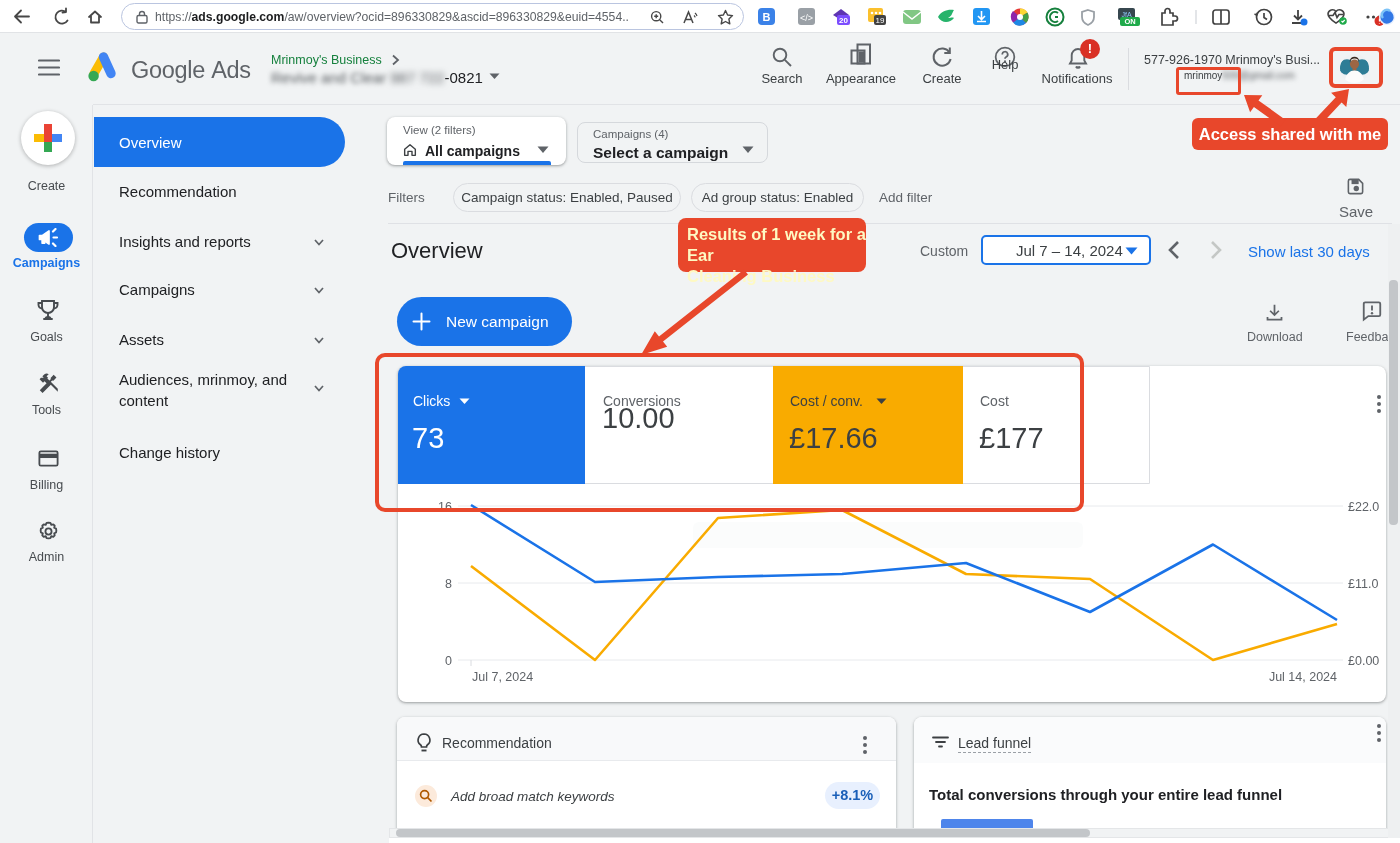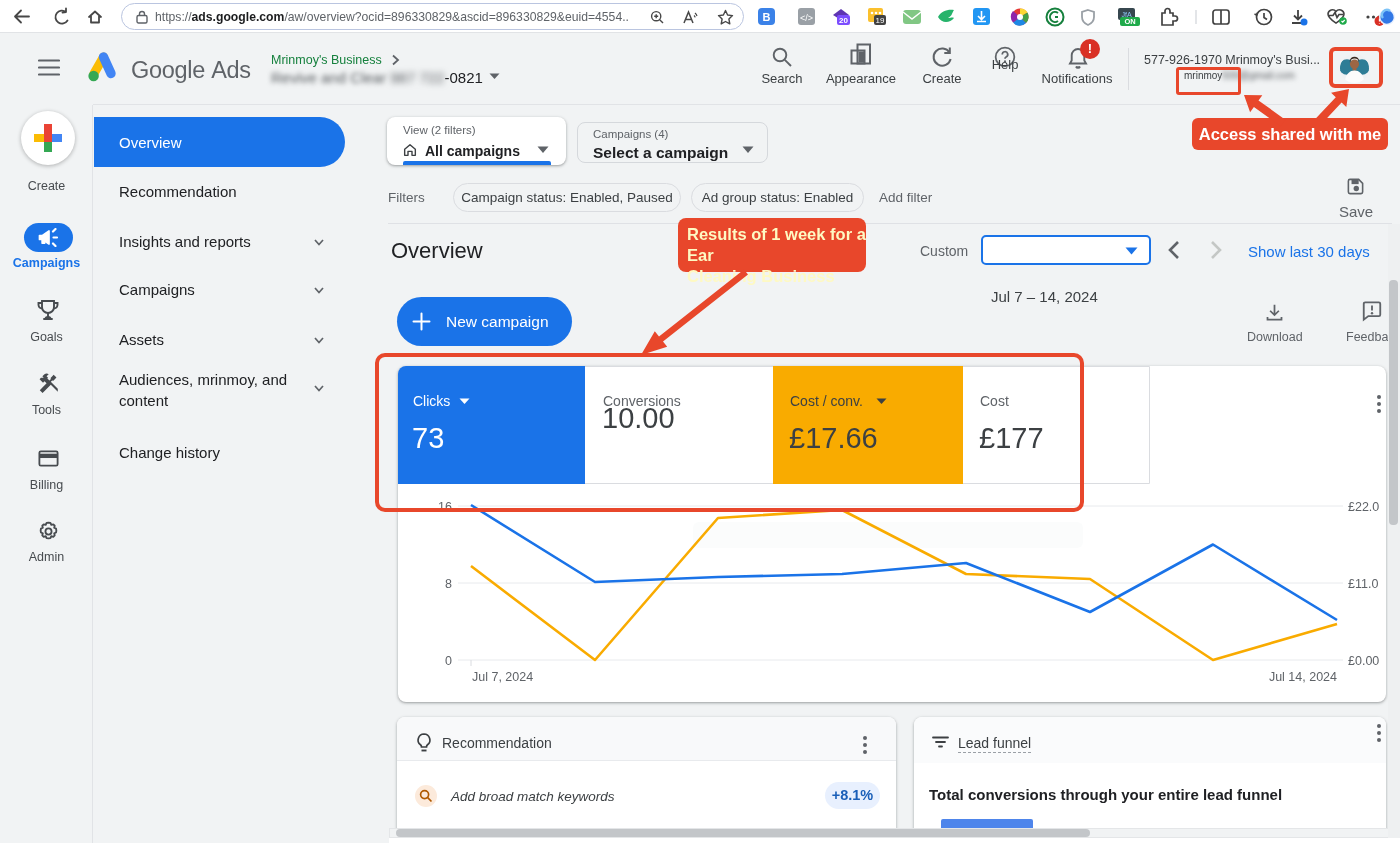--- a/index.html
+++ b/index.html
@@ -289,21 +289,21 @@
     <path d="M3 5 a2 2 0 0 1 2-2 H16 L21 8 V19 a2 2 0 0 1 -2 2 H5 a2 2 0 0 1 -2-2 Z"></path>
     <rect x="7" y="3.5" width="9" height="5.5" fill="#5f6368" stroke="none"></rect>
     <circle cx="13" cy="14.5" r="3.4" fill="#5f6368" stroke="none"></circle>
   </svg>
 <div class="abs grey" style="left:1338px;top:203px;width:36px;text-align:center;font-size:15px;">Save</div>
 <div class="abs" style="left:388px;top:223px;width:1004px;height:1px;background:#dfe1e5;"></div>
 
 <div class="abs" style="left:391px;top:238px;font-size:22px;color:#202124;">Overview</div>
 <div class="abs grey" style="left:920px;top:243px;font-size:14px;">Custom</div>
 <div class="abs" style="left:981px;top:235px;width:170px;height:30px;border:2px solid #1a73e8;border-radius:5px;background:#fff;"></div>
-<div class="abs" style="left:991px;top:242px;font-size:15px;color:#3c4043;margin-top:46px;">Jul 7 – 14, 2024</div>
+<div class="abs" style="left:1016px;top:242px;font-size:15px;color:#3c4043;">Jul 7 – 14, 2024</div>
 <svg class="abs" style="left:1125px;top:247px" width="13" height="8" viewBox="0 0 13 8">
     <path d="M0.5 0.5 L6.5 7.5 L12.5 0.5 Z" fill="#1a73e8"></path>
   </svg>
 <svg class="abs" style="left:1167px;top:240px" width="14" height="20" viewBox="0 0 14 20" fill="none" stroke="#5f6368" stroke-width="2.6">
     <path d="M11 2 L3 10 L11 18"></path>
   </svg>
 <svg class="abs" style="left:1209px;top:240px" width="14" height="20" viewBox="0 0 14 20" fill="none" stroke="#c4c7c5" stroke-width="2.6">
     <path d="M3 2 L11 10 L3 18"></path>
   </svg>
 <div class="abs" style="left:1248px;top:243px;font-size:15px;color:#1a73e8;">Show last 30 days</div>

